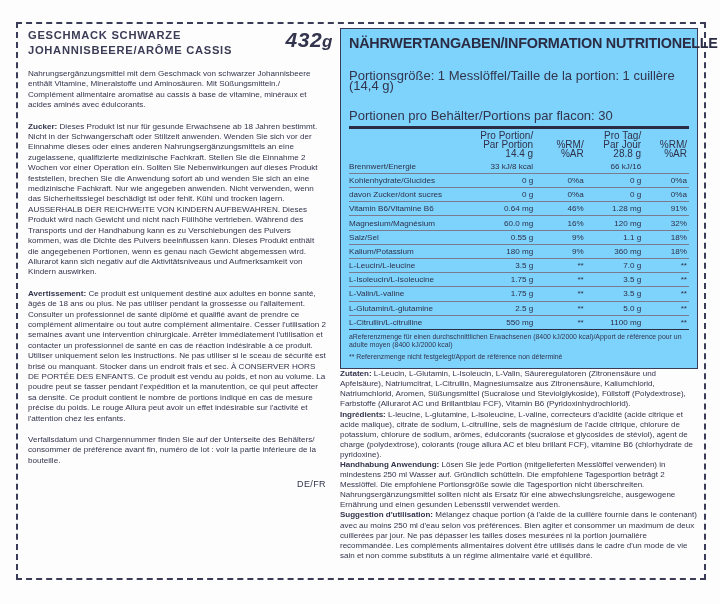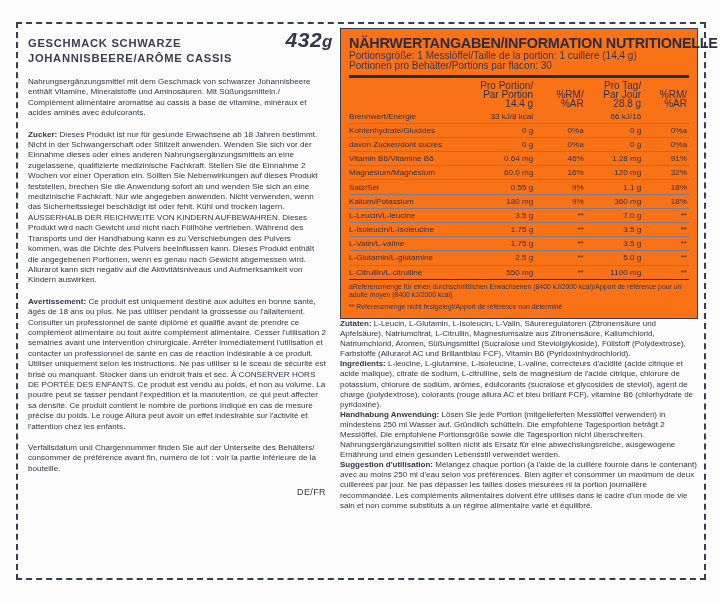--- a/index.html
+++ b/index.html
@@ -57,21 +57,20 @@
 
   .flavour-line {
     font-size: 11.2px;
     letter-spacing: 0.7px;
     font-weight: 600;
     color: #3b3c56;
     line-height: 15px;
     max-width: 235px;
     text-transform: uppercase;
     filter: blur(0.18px);
-    margin-top: 8px;
   }
 
   .weight {
     position: absolute;
     right: 1px;
     top: 6px;
     font-size: 21px;
     font-style: italic;
     font-weight: 700;
     color: #33344d;
@@ -106,37 +105,37 @@
   .right-col {
     width: 372px;
     box-sizing: border-box;
     padding: 6px 8px 4px 6px;
   }
 
   .nutrition-box {
     border: 1.6px solid #3a3b57;
     box-sizing: border-box;
     padding: 6px 8px 7px 8px;
-    background: #f97316;
+    background: #7dd3fc;
   }
 
   .nf-title {
     font-size: 14.4px;
     font-weight: 700;
     letter-spacing: -0.25px;
     color: #2b2c44;
     line-height: 16px;
     white-space: nowrap;
   }
 
   .nf-serving {
-    font-size: 10px;
+    font-size: 13px;
     line-height: 10.2px;
     color: #33344d;
-    margin-top: 0;
+    margin-top: 20px;
     filter: blur(0.15px);
   }
 
   .rule-thick {
     border-top: 3.2px solid #2b2c44;
     margin: 4px 0 0 0;
   }
   .rule-med {
     border-top: 1.9px solid #2b2c44;
     margin: 0;

